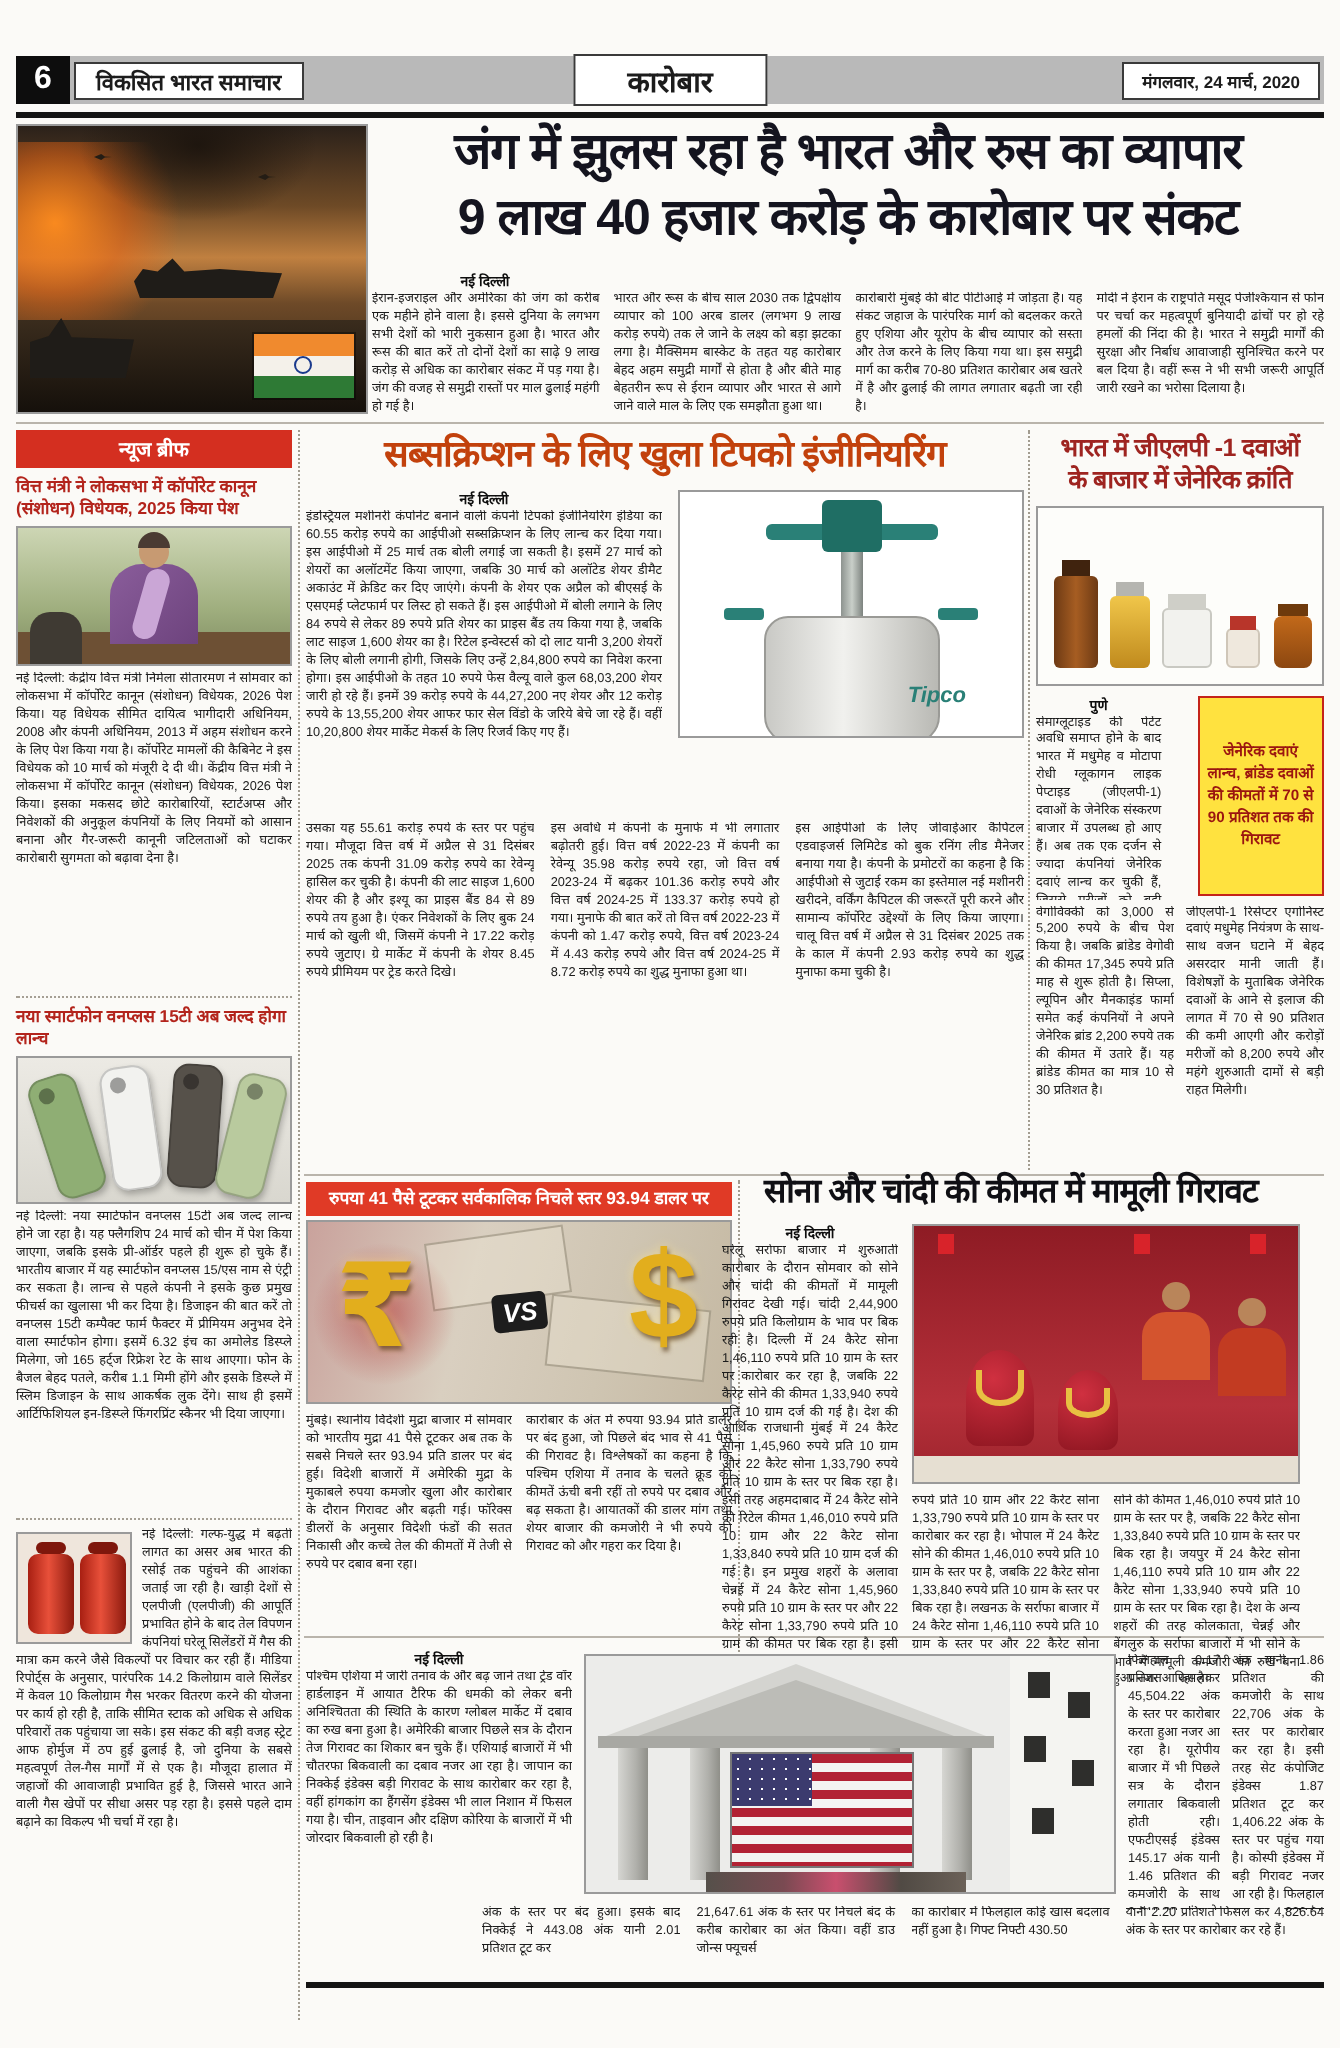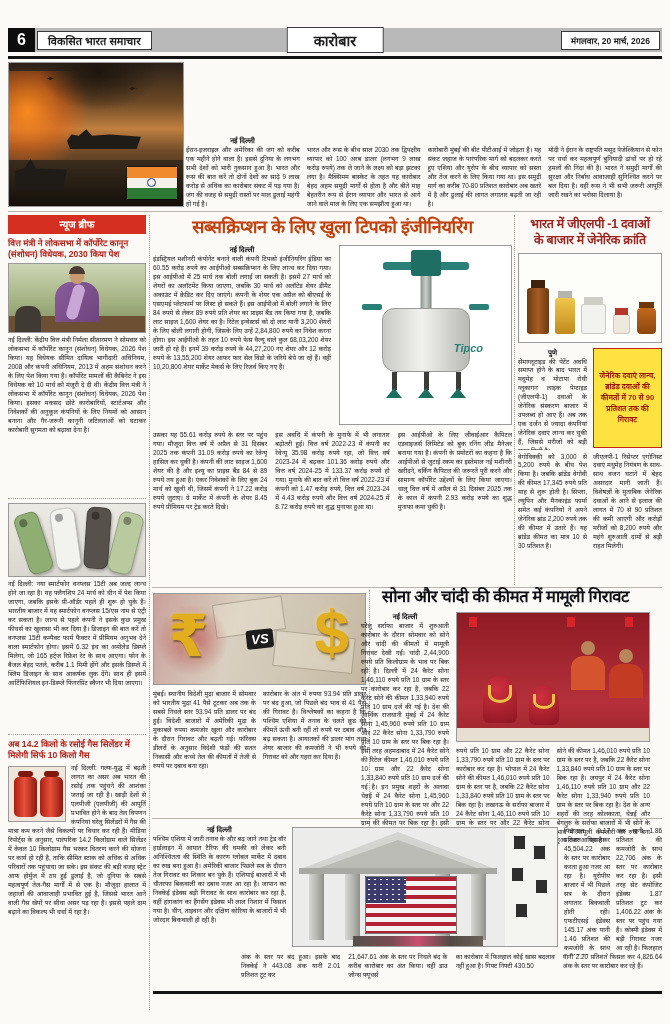--- a/index.html
+++ b/index.html
@@ -71,21 +71,21 @@
   .vsep2{left:514px;top:215px;height:370px}
   .vsep3{left:369px;top:590px;height:268px}
   .hdiv2{position:absolute;left:152px;top:587px;width:510px;border-top:1px solid #b9b4ab}
   .hdiv3{position:absolute;left:152px;top:818px;width:510px;border-top:1px solid #b9b4ab}
 
   
   .ipo{position:absolute;left:153px;top:216px;width:359px}
   .ipo-head{font-weight:bold;color:#c2410c;font-size:18px;line-height:1.28;text-align:center;letter-spacing:-.4px}
   .ipo-row1{display:flex;gap:8px;margin-top:6px}
   .ipo-c1{width:178px;height:160px}
-  .img-machine{width:173px;height:180px;background:#fff}
+  .img-machine{width:173px;height:124px;background:#fff}
   .m-arm{position:absolute;left:50%;top:16px;transform:translateX(-50%);width:86px;height:8px;background:#2a8077;border-radius:3px}
   .m-motor{position:absolute;left:50%;top:4px;transform:translateX(-50%);width:30px;height:26px;background:#1f6e64;border-radius:3px}
   .m-col{position:absolute;left:50%;top:30px;transform:translateX(-50%);width:11px;height:34px;background:linear-gradient(90deg,#8d938f,#c9cfc9,#7d837f)}
   .m-vessel{position:absolute;left:50%;top:62px;transform:translateX(-50%);width:88px;height:64px;background:linear-gradient(90deg,#c9c9c5,#f1f1ee 45%,#b9b9b4);border-radius:12px 12px 14px 14px;border:1px solid #9a9a96}
   .m-label{position:absolute;right:28px;top:96px;font-style:italic;font-weight:bold;color:#2a8077;font-size:11px}
   .m-paddle{position:absolute;top:58px;width:20px;height:6px;background:#2a8077;border-radius:2px}
   .m-p1{left:22px}.m-p2{right:22px}
   .m-leg{position:absolute;top:126px;width:5px;height:18px;background:#3c3c3a}
   .m-l1{left:52px}.m-l2{left:84px}.m-l3{left:116px}
   .m-foot{position:absolute;top:142px;width:16px;height:10px;background:#1f6e64;clip-path:polygon(50% 0,100% 100%,0 100%)}
@@ -101,21 +101,21 @@
   .bt-amber{left:8px;width:22px;height:46px;background:linear-gradient(90deg,#6d3a14,#9a5categorie,#6d3a14);background:linear-gradient(90deg,#6d3a14,#a65d22,#6d3a14)}
   .bt-amber::before{content:"";position:absolute;left:4px;top:-8px;width:14px;height:8px;background:#40230e}
   .bt-gold{left:36px;width:20px;height:36px;background:linear-gradient(180deg,#f0c64a,#c08a1d)}
   .bt-gold::before{content:"";position:absolute;left:3px;top:-7px;width:14px;height:7px;background:#b5b5b0}
   .bt-white{left:62px;width:25px;height:30px;background:#f2f2ee;border:1px solid #c9c9c2}
   .bt-white::before{content:"";position:absolute;left:2px;top:-8px;width:19px;height:8px;background:#cfcfc8}
   .bt-red{left:94px;width:17px;height:20px;background:#efe8dd;border:1px solid #cfc6b8}
   .bt-red::before{content:"";position:absolute;left:1px;top:-7px;width:13px;height:7px;background:#b8352a}
   .bt-honey{left:118px;width:19px;height:26px;background:linear-gradient(180deg,#c2691a,#8c4710);border-radius:4px}
   .bt-honey::before{content:"";position:absolute;left:2px;top:-6px;width:15px;height:6px;background:#6e3a0c}
-  .glp-row{display:flex;gap:6px;margin-top:5px}
+  .glp-row{display:flex;gap:18px;margin-top:5px}
   .glp-intro{width:69px;height:100px}
   .glp-box{width:69px;height:100px;background:#ffe23f;border:1.6px solid #c4241a;color:#9b1510;font-weight:bold;font-size:7.6px;line-height:1.45;text-align:center;padding:6px 3px;display:flex;align-items:center;justify-content:center}
   .glp-cols{display:flex;gap:6px;margin-top:5px}
   .glp-cols .tiny{flex:1;height:130px}
 
   
   .rupee{position:absolute;left:153px;top:591px;width:213px}
   .rp-banner{background:#e03a26;color:#fff;font-weight:bold;font-size:8.7px;text-align:center;padding:2px 1px 3px}
   .img-rvd{width:100%;height:92px;background:linear-gradient(105deg,#c9a29c 0%,#d9cfc0 38%,#cfc5b2 70%,#c4b8a2 100%);margin-top:2px}
   .note{position:absolute;border:1px solid rgba(90,80,60,.35);background:rgba(235,228,210,.4)}
@@ -179,21 +179,21 @@
 </style>
 </head>
 <body>
 
 <div class="page">
 
   <header class="mast">
     <div class="pageno">6</div>
     <div class="paperbox">विकसित भारत समाचार</div>
     <div class="sectionbox">कारोबार</div>
-    <div class="datebox">मंगलवार, 20 मार्च, 2026</div>
+    <div class="datebox">मंगलवार, 24 मार्च, 2020</div>
   </header>
   <div class="toprule"></div>
 
   <section>
     <div class="imgbox lead-img">
       <div class="war-sky"></div>
       <div class="war-fire"></div>
       <div class="war-smoke"></div>
       <div class="war-sea"></div>
       <div class="ship ship1"></div>
@@ -202,70 +202,71 @@
       <div class="plane" style="left:120px;top:24px"></div>
       <div class="flagbox">
         <div class="flag-s"></div>
         <div class="flag-w">
             <div class="chakra"></div>
           </div>
         <div class="flag-g"></div>
       </div>
     </div>
     <h1 class="lead-head">
-      <br>
+      <span>जंग में झुलस रहा है भारत और रुस का व्यापार</span><br>
+      <span>9 लाख 40 हजार करोड़ के कारोबार पर संकट</span>
     </h1>
     <div class="lead-dl dateline">नई दिल्ली</div>
     <div class="lead-cols">
       <p class="tiny">ईरान-इजराइल और अमेरिका की जंग को करीब एक महीने होने वाला है। इससे दुनिया के लगभग सभी देशों को भारी नुकसान हुआ है। भारत और रूस की बात करें तो दोनों देशों का साढ़े 9 लाख करोड़ से अधिक का कारोबार संकट में पड़ गया है। जंग की वजह से समुद्री रास्तों पर माल ढुलाई महंगी हो गई है।</p>
       <p class="tiny">भारत और रूस के बीच साल 2030 तक द्विपक्षीय व्यापार को 100 अरब डालर (लगभग 9 लाख करोड़ रुपये) तक ले जाने के लक्ष्य को बड़ा झटका लगा है। मैक्सिमम बास्केट के तहत यह कारोबार बेहद अहम समुद्री मार्गों से होता है और बीते माह बेहतरीन रूप से ईरान व्यापार और भारत से आगे जाने वाले माल के लिए एक समझौता हुआ था।</p>
       <p class="tiny">कारोबारी मुंबई की बीट पीटीआई में जोड़ता है। यह संकट जहाज के पारंपरिक मार्ग को बदलकर करते हुए एशिया और यूरोप के बीच व्यापार को सस्ता और तेज करने के लिए किया गया था। इस समुद्री मार्ग का करीब 70-80 प्रतिशत कारोबार अब खतरे में है और ढुलाई की लागत लगातार बढ़ती जा रही है।</p>
       <p class="tiny">मोदी ने ईरान के राष्ट्रपति मसूद पेजेश्कियान से फोन पर चर्चा कर महत्वपूर्ण बुनियादी ढांचों पर हो रहे हमलों की निंदा की है। भारत ने समुद्री मार्गों की सुरक्षा और निर्बाध आवाजाही सुनिश्चित करने पर बल दिया है। वहीं रूस ने भी सभी जरूरी आपूर्ति जारी रखने का भरोसा दिलाया है।</p>
     </div>
   </section>
   <div class="hdiv1"></div>
   <div class="vsep vsep1"></div>
   <div class="vsep vsep2"></div>
   <div class="vsep vsep3"></div>
   <div class="hdiv2"></div>
   <div class="hdiv3"></div>
 
   <aside class="sidebar">
     <div class="nb-banner">न्यूज ब्रीफ</div>
 
-    <h3 class="nb-head">वित्त मंत्री ने लोकसभा में कॉर्पोरेट कानून (संशोधन) विधेयक, 2030 किया पेश</h3>
+    <h3 class="nb-head">वित्त मंत्री ने लोकसभा में कॉर्पोरेट कानून (संशोधन) विधेयक, 2025 किया पेश</h3>
     <div class="imgbox img-fm">
       <div class="fm-desk"></div>
       <div class="fm-man"></div>
       <div class="fm-body"></div>
       <div class="fm-sash"></div>
       <div class="fm-head"></div>
       <div class="fm-hair"></div>
     </div>
     <p class="tiny nb-body">नई दिल्ली: केंद्रीय वित्त मंत्री निर्मला सीतारमण ने सोमवार को लोकसभा में कॉर्पोरेट कानून (संशोधन) विधेयक, 2026 पेश किया। यह विधेयक सीमित दायित्व भागीदारी अधिनियम, 2008 और कंपनी अधिनियम, 2013 में अहम संशोधन करने के लिए पेश किया गया है। कॉर्पोरेट मामलों की कैबिनेट ने इस विधेयक को 10 मार्च को मंजूरी दे दी थी। केंद्रीय वित्त मंत्री ने लोकसभा में कॉर्पोरेट कानून (संशोधन) विधेयक, 2026 पेश किया। इसका मकसद छोटे कारोबारियों, स्टार्टअप्स और निवेशकों की अनुकूल कंपनियों के लिए नियमों को आसान बनाना और गैर-जरूरी कानूनी जटिलताओं को घटाकर कारोबारी सुगमता को बढ़ावा देना है।</p>
     <div class="nb-div"></div>
 
+    <h3 class="nb-head">नया स्मार्टफोन वनप्लस 15टी अब जल्द होगा लान्च</h3>
     <div class="imgbox img-phones">
       <div class="phone ph1">
           <i></i>
         </div>
       <div class="phone ph2">
           <i></i>
         </div>
       <div class="phone ph3">
           <i></i>
         </div>
       <div class="phone ph4">
           <i></i>
         </div>
     </div>
     <p class="tiny nb-body" style="height:150px">नई दिल्ली: नया स्मार्टफोन वनप्लस 15टी अब जल्द लान्च होने जा रहा है। यह फ्लैगशिप 24 मार्च को चीन में पेश किया जाएगा, जबकि इसके प्री-ऑर्डर पहले ही शुरू हो चुके हैं। भारतीय बाजार में यह स्मार्टफोन वनप्लस 15/एस नाम से एंट्री कर सकता है। लान्च से पहले कंपनी ने इसके कुछ प्रमुख फीचर्स का खुलासा भी कर दिया है। डिजाइन की बात करें तो वनप्लस 15टी कम्पैक्ट फार्म फैक्टर में प्रीमियम अनुभव देने वाला स्मार्टफोन होगा। इसमें 6.32 इंच का अमोलेड डिस्प्ले मिलेगा, जो 165 हर्ट्ज रिफ्रेश रेट के साथ आएगा। फोन के बैजल बेहद पतले, करीब 1.1 मिमी होंगे और इसके डिस्प्ले में स्लिम डिजाइन के साथ आकर्षक लुक देंगे। साथ ही इसमें आर्टिफिशियल इन-डिस्प्ले फिंगरप्रिंट स्कैनर भी दिया जाएगा।</p>
     <div class="nb-div"></div>
 
-    <h3 class="nb-head">अब 14.2 किलो के रसोई गैस सिलेंडर में मिलेगी सिर्फ 10 किलो गैस</h3>
     <div class="tiny nb-body3">
       <span class="imgbox img-lpg">
         <span class="cyl cyl1"></span>
         <span class="cyl cyl2"></span>
       </span>
       <span>नई दिल्ली: गल्फ-युद्ध में बढ़ती लागत का असर अब भारत की रसोई तक पहुंचने की आशंका जताई जा रही है। खाड़ी देशों से एलपीजी (एलपीजी) की आपूर्ति प्रभावित होने के बाद तेल विपणन कंपनियां घरेलू सिलेंडरों में गैस की मात्रा कम करने जैसे विकल्पों पर विचार कर रही हैं। मीडिया रिपोर्ट्स के अनुसार, पारंपरिक 14.2 किलोग्राम वाले सिलेंडर में केवल 10 किलोग्राम गैस भरकर वितरण करने की योजना पर कार्य हो रही है, ताकि सीमित स्टाक को अधिक से अधिक परिवारों तक पहुंचाया जा सके। इस संकट की बड़ी वजह स्ट्रेट आफ होर्मुज में ठप हुई ढुलाई है, जो दुनिया के सबसे महत्वपूर्ण तेल-गैस मार्गों में से एक है। मौजूदा हालात में जहाजों की आवाजाही प्रभावित हुई है, जिससे भारत आने वाली गैस खेपों पर सीधा असर पड़ रहा है। इससे पहले दाम बढ़ाने का विकल्प भी चर्चा में रहा है।</span>
     </div>
   </aside>
 
   <section class="ipo">
@@ -319,20 +320,21 @@
       </div>
       <div class="glp-box">जेनेरिक दवाएं लान्च, ब्रांडेड दवाओं की कीमतों में 70 से 90 प्रतिशत तक की गिरावट</div>
     </div>
     <div class="glp-cols">
       <p class="tiny">वेगोविक्की को 3,000 से 5,200 रुपये के बीच पेश किया है। जबकि ब्रांडेड वेगोवी की कीमत 17,345 रुपये प्रति माह से शुरू होती है। सिप्ला, ल्यूपिन और मैनकाइंड फार्मा समेत कई कंपनियों ने अपने जेनेरिक ब्रांड 2,200 रुपये तक की कीमत में उतारे हैं। यह ब्रांडेड कीमत का मात्र 10 से 30 प्रतिशत है।</p>
       <p class="tiny">जीएलपी-1 रिसेप्टर एगोनिस्ट दवाएं मधुमेह नियंत्रण के साथ-साथ वजन घटाने में बेहद असरदार मानी जाती हैं। विशेषज्ञों के मुताबिक जेनेरिक दवाओं के आने से इलाज की लागत में 70 से 90 प्रतिशत की कमी आएगी और करोड़ों मरीजों को 8,200 रुपये और महंगे शुरुआती दामों से बड़ी राहत मिलेगी।</p>
     </div>
   </section>
 
   <section class="rupee">
+    <div class="rp-banner">रुपया 41 पैसे टूटकर सर्वकालिक निचले स्तर 93.94 डालर पर</div>
     <div class="imgbox img-rvd">
       <div class="note n1"></div>
       <div class="note n2"></div>
       <div class="rvd-splash"></div>
       <div class="rvd-sym rvd-r">₹</div>
       <div class="rvd-sym rvd-d">$</div>
       <div class="rvd-vs">VS</div>
     </div>
     <div class="rp-cols">
       <p class="tiny">मुंबई। स्थानीय विदेशी मुद्रा बाजार में सोमवार को भारतीय मुद्रा 41 पैसे टूटकर अब तक के सबसे निचले स्तर 93.94 प्रति डालर पर बंद हुई। विदेशी बाजारों में अमेरिकी मुद्रा के मुकाबले रुपया कमजोर खुला और कारोबार के दौरान गिरावट और बढ़ती गई। फॉरेक्स डीलरों के अनुसार विदेशी फंडों की सतत निकासी और कच्चे तेल की कीमतों में तेजी से रुपये पर दबाव बना रहा।</p>

